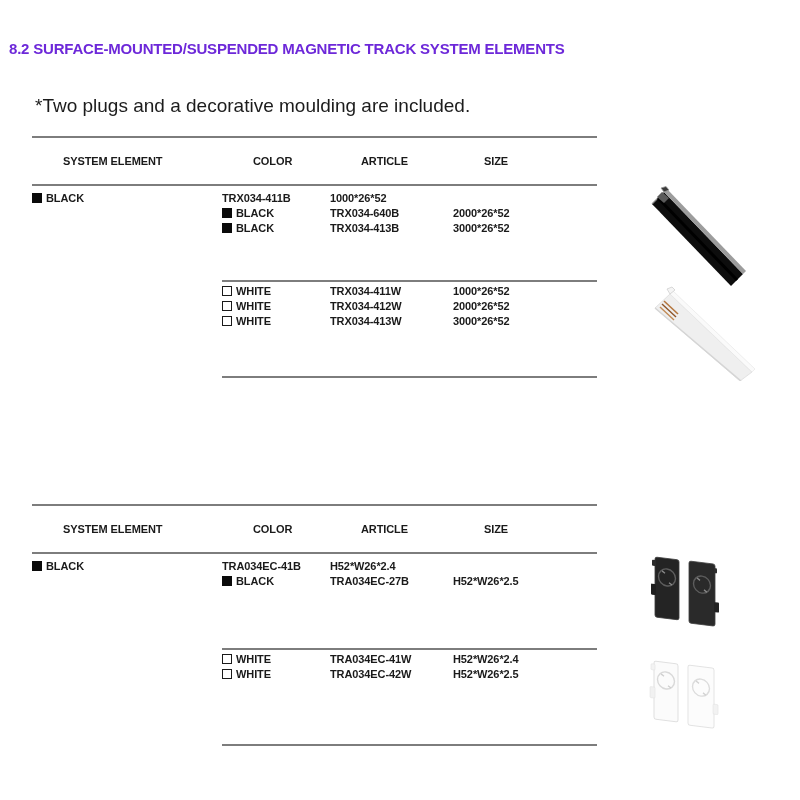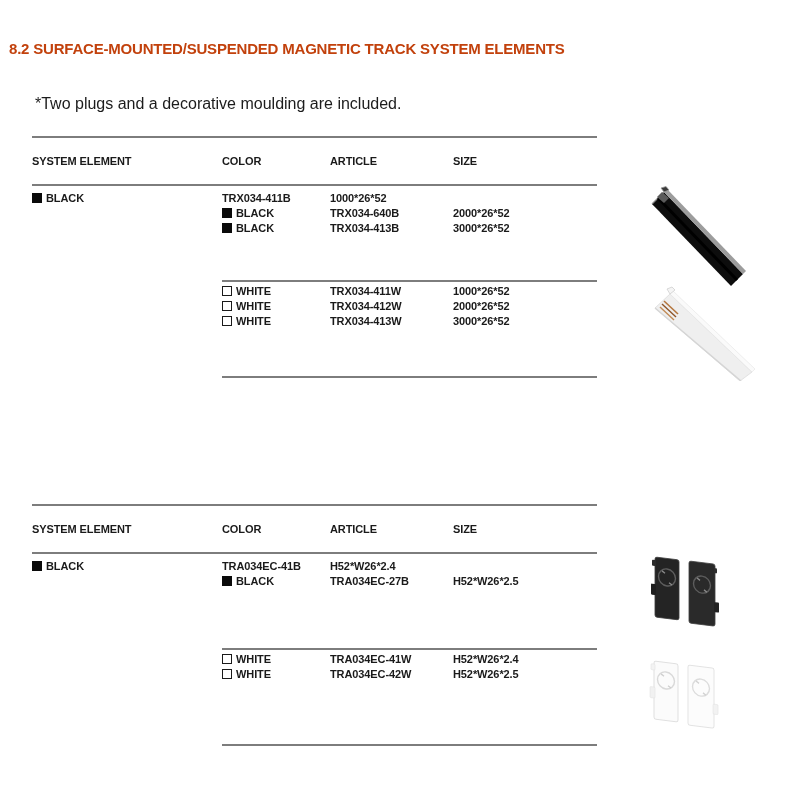--- a/index.html
+++ b/index.html
@@ -2,37 +2,37 @@
 <html><head>
 <meta charset="utf-8">
 <style>
   html,body{margin:0;padding:0;background:#fff;}
   #page{
     position:relative;width:800px;height:800px;background:#ffffff;overflow:hidden;
     font-family:"Liberation Sans", sans-serif;color:#1a1a1a;
   }
   .abs{position:absolute;}
   #doc-title{
-    left:9px;top:40px;font-size:15px;font-weight:700;letter-spacing:-0.2px;color:#c2410c;
+    left:9px;top:40px;font-size:15px;font-weight:700;letter-spacing:-0.2px;color:#6d28d9;
     white-space:nowrap;
   }
   #note{
-    left:35px;top:95px;font-size:16px;font-weight:400;color:#1c1c1c;white-space:nowrap;
+    left:35px;top:95px;font-size:19px;font-weight:400;color:#1c1c1c;white-space:nowrap;
   }
   .table{left:32px;width:565px;}
   #table-track{top:136px;}
   #table-plug{top:504px;}
   .rule{height:2px;background:#7d7d7d;}
   .rule.full{width:565px;}
   .rule.partial{width:375px;margin-left:190px;}
   .thead{
     display:grid;grid-template-columns:190px 108px 123px 1fr;
     height:46px;align-items:center;
   }
-  .thead .cell{font-size:11px;font-weight:700;letter-spacing:-0.1px;}
+  .thead .cell{font-size:11px;font-weight:700;letter-spacing:-0.1px;margin-left:31px;}
   .group{height:94px;box-sizing:border-box;padding-top:2px;}
   .group.first{padding-top:5px;}
   .row{
     display:grid;grid-template-columns:190px 108px 123px 1fr;
     height:15px;line-height:15px;font-size:11px;font-weight:700;letter-spacing:-0.1px;
     white-space:nowrap;
   }
   .swatch{
     display:inline-block;width:10px;height:10px;box-sizing:border-box;
     margin-right:4px;vertical-align:-1px;

